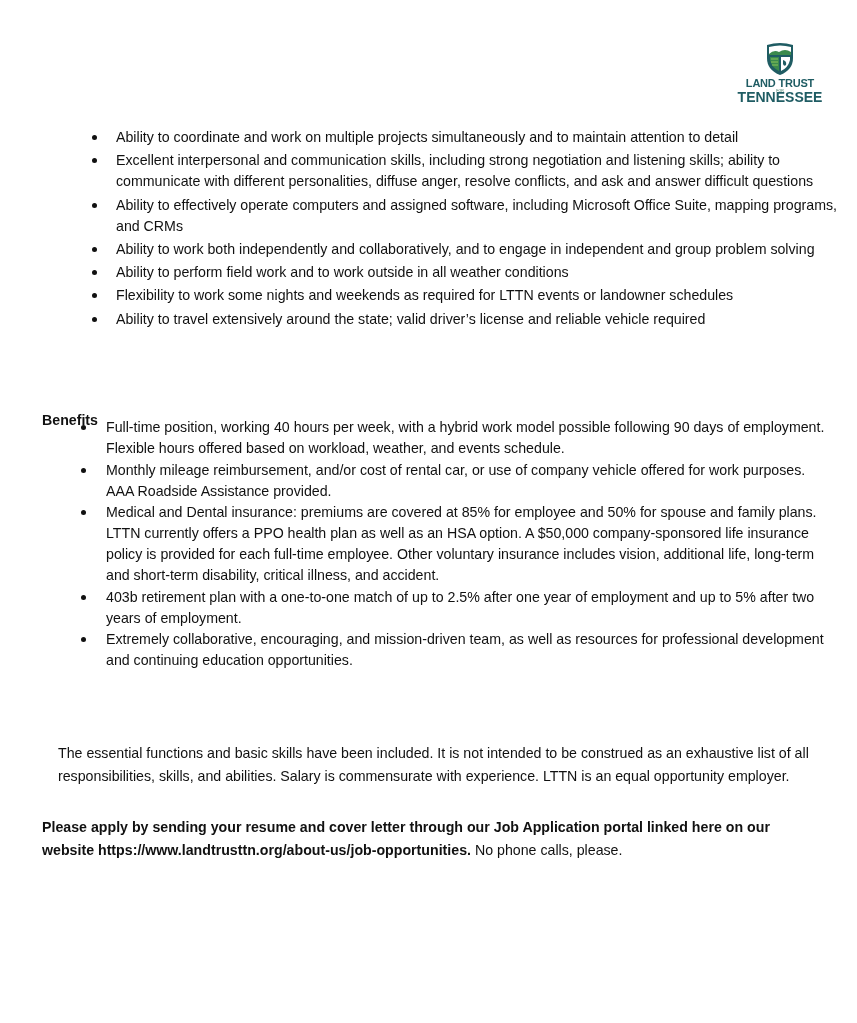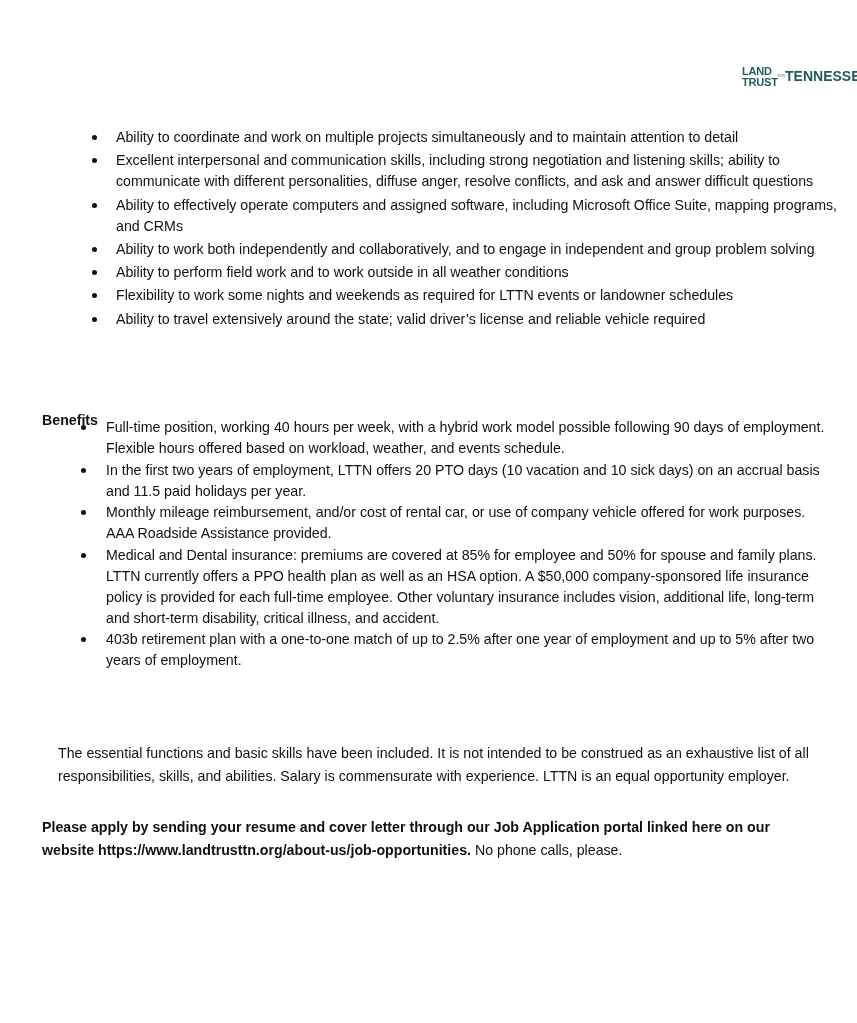--- a/index.html
+++ b/index.html
@@ -2,21 +2,21 @@
 <html><head>
 <meta charset="utf-8">
 <style>
   html, body { margin: 0; padding: 0; background: #ffffff; }
   body {
     width: 857px; height: 1023px; position: relative; overflow: hidden;
     font-family: "Liberation Sans", sans-serif; color: #111; font-size: 14.2px;
   }
   .logo {
     position: absolute; left: 742px; top: 42px; width: 76px; height: 68px;
-    display: flex; flex-direction: row; align-items: center;
+    display: flex; flex-direction: column; align-items: center;
   }
   .logo svg { display: block; }
   .logo-land {
     font-size: 11px; font-weight: bold; color: #1f5c63; letter-spacing: -0.2px; line-height: 11px; margin-top: 2px;
     font-family: "Liberation Sans", sans-serif;
   }
   .logo-for { font-size: 3.5px; color: #2a6b55; line-height: 4px; }
   .logo-tn { font-size: 14px; font-weight: bold; color: #1f5c63; line-height: 8px; }
 
   ul { margin: 8px; padding: 0; list-style: none; }
@@ -60,21 +60,21 @@
   <li>Ability to work both independently and collaboratively, and to engage in independent and group problem solving</li>
   <li>Ability to perform field work and to work outside in all weather conditions</li>
   <li>Flexibility to work some nights and weekends as required for LTTN events or landowner schedules</li>
   <li>Ability to travel extensively around the state; valid driver’s license and reliable vehicle required</li>
 </ul>
 
 <div class="benefits-title">Benefits</div>
 
 <ul class="benefits">
   <li>Full-time position, working 40 hours per week, with a hybrid work model possible following 90 days of employment. Flexible hours offered based on workload, weather, and events schedule.</li>
-  <li>In the first two years of employment, LTTN offers 20 PTO days (10 vacation and 10 sick days) on an accrual basis and 11.5 paid holidays per year.</li>
   <li>Monthly mileage reimbursement, and/or cost of rental car, or use of company vehicle offered for work purposes. AAA Roadside Assistance provided.</li>
   <li>Medical and Dental insurance: premiums are covered at 85% for employee and 50% for spouse and family plans. LTTN currently offers a PPO health plan as well as an HSA option. A $50,000 company-sponsored life insurance policy is provided for each full-time employee. Other voluntary insurance includes vision, additional life, long-term and short-term disability, critical illness, and accident.</li>
   <li>403b retirement plan with a one-to-one match of up to 2.5% after one year of employment and up to 5% after two years of employment.</li>
+  <li>Extremely collaborative, encouraging, and mission-driven team, as well as resources for professional development and continuing education opportunities.</li>
 </ul>
 
 <p class="disclaimer">The essential functions and basic skills have been included. It is not intended to be construed as an exhaustive list of all responsibilities, skills, and abilities. Salary is commensurate with experience. LTTN is an equal opportunity employer.</p>
 
 <p class="apply"><b>Please apply by sending your resume and cover letter through our Job Application portal linked here on our website https://www.landtrusttn.org/about-us/job-opportunities.</b><span> No phone calls, please.</span></p>
 
 </body></html>

